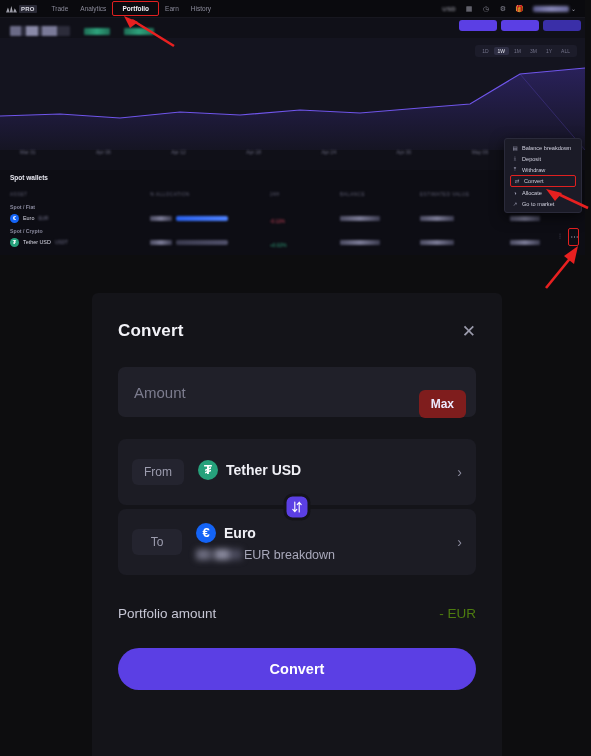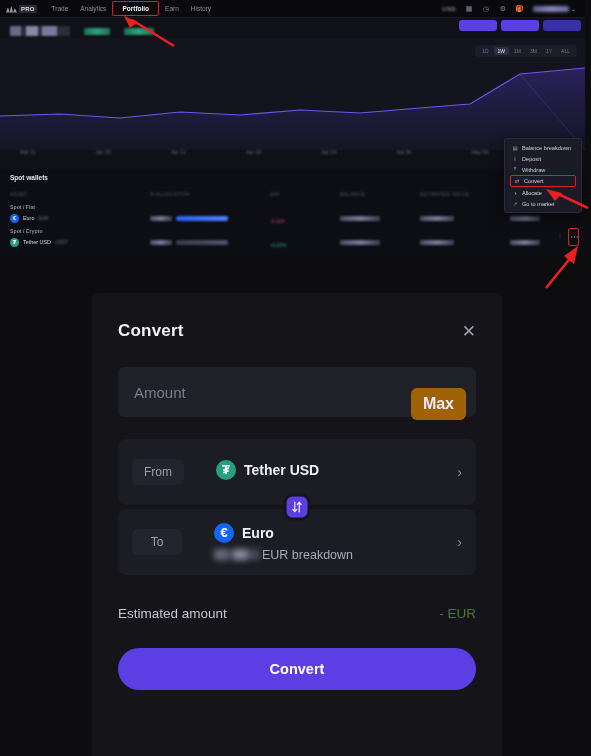--- a/index.html
+++ b/index.html
@@ -304,39 +304,39 @@
     margin-bottom: 22px;
   }
   .amount-input {
     flex: 1;
     background: transparent; border: none; outline: none;
     font-family: "Liberation Sans", sans-serif;
     font-size: 15px; color: #86efac;
   }
   .amount-input::placeholder { color: #7c7c8e; }
   .max-btn {
-    background: #a16207;
+    background: #7f1d1d;
     color: #eceaff;
-    font-size: 16px; font-weight: bold;
+    font-size: 12px; font-weight: bold;
     border-radius: 6px;
     padding: 7px 12px;
     border: none;
     cursor: pointer;
     font-family: "Liberation Sans", sans-serif;
     margin-top: 23px;
   }
 
   .swapwrap { position: relative; margin-bottom: 18px; }
   .sel-box {
     background: #1c1c24;
     border-radius: 8px;
     height: 66px;
     display: flex; align-items: center;
     padding: 0 14px 0 14px;
-    gap: 32px;
+    gap: 14px;
   }
   .sel-box + .sel-box { margin-top: 4px; }
   .sel-tag {
     background: #24242f;
     color: #9c9cae;
     font-size: 12px;
     border-radius: 6px;
     padding: 6px 12px;
     min-width: 50px;
     text-align: center;
@@ -639,21 +639,21 @@
 
       <div class="swap-btn">
         <svg width="13" height="13" viewBox="0 0 13 13">
           <path d="M4.3 1.6 L4.3 11.2 M4.3 11.2 L2.3 8.9 M4.3 11.2 L6.3 8.9" stroke="#ffffff" stroke-width="1.1" fill="none" stroke-linecap="round"></path>
           <path d="M8.7 11.4 L8.7 1.8 M8.7 1.8 L6.7 4.1 M8.7 1.8 L10.7 4.1" stroke="#ffffff" stroke-width="1.1" fill="none" stroke-linecap="round"></path>
         </svg>
       </div>
     </div>
 
     <div class="info-row">
-      <div class="info-label">Estimated amount</div>
+      <div class="info-label">Portfolio amount</div>
       <div class="info-value">- EUR</div>
     </div>
 
 
     <button class="convert-btn">Convert</button>
   </div>
 
 </div>
 
 </body></html>

